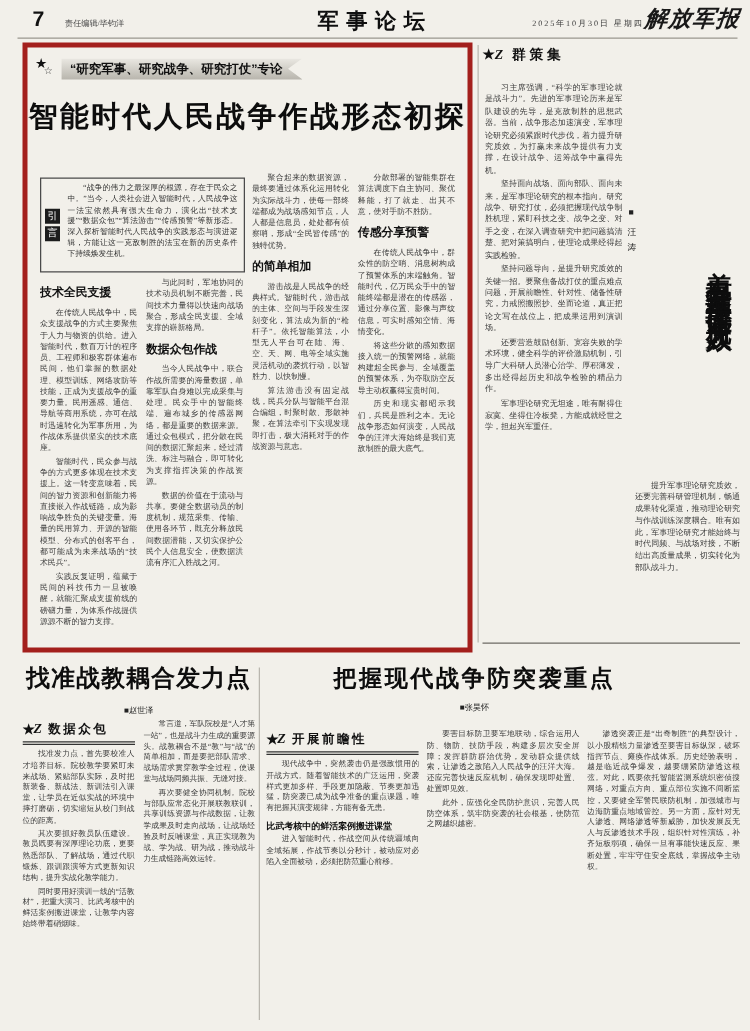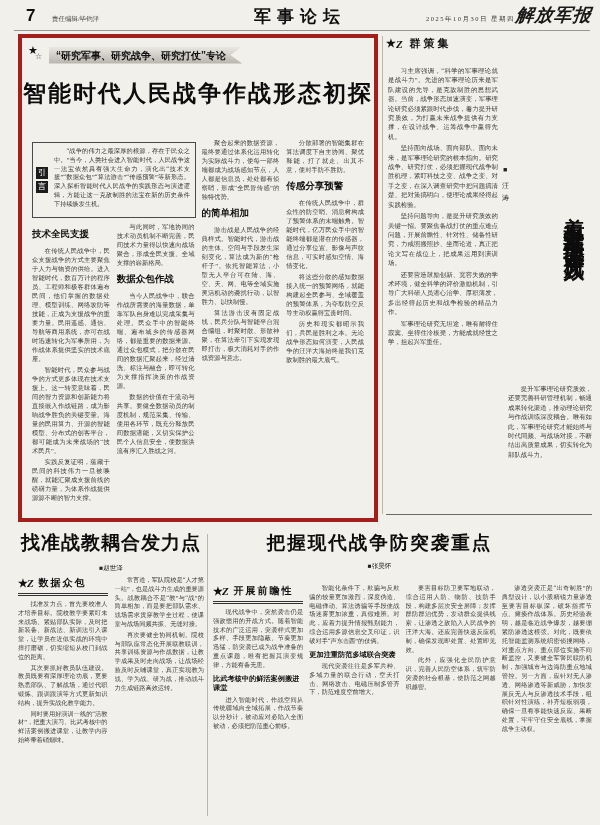--- a/index.html
+++ b/index.html
@@ -226,25 +226,20 @@
           </span>
           <span>开展前瞻性</span>
         </div>
         <div>
             <p>现代战争中，突然袭击仍是强敌惯用的开战方式。随着智能技术的广泛运用，突袭样式更加多样、手段更加隐蔽、节奏更加迅猛，防突袭已成为战争准备的重点课题，唯有把握其演变规律，方能有备无患。</p>
             <div class="subhead">比武考核中的鲜活案例搬进课堂</div>
             <p>进入智能时代，作战空间从传统疆域向全域拓展，作战节奏以分秒计，被动应对必陷入全面被动，必须把防范重心前移。</p>
           </div>
       </div>
       <div class="bcol">
-          <p>智能化条件下，欺骗与反欺骗的较量更加激烈，深度伪造、电磁佯动、算法诱骗等手段使战场迷雾更加浓重，真假难辨。对此，应着力提升情报甄别能力，综合运用多源信息交叉印证，识破对手“声东击西”的伎俩。</p>
-          <div class="subhead">更加注重防范多域联合突袭</div>
-          <p>现代突袭往往是多军兵种、多域力量的联合行动，空天打击、网络攻击、电磁压制多管齐下，防范难度空前增大。</p>
-        </div>
-      <div class="bcol">
           <p>要害目标防卫要军地联动，综合运用人防、物防、技防手段，构建多层次安全屏障；发挥群防群治优势，发动群众提供线索，让渗透之敌陷入人民战争的汪洋大海。还应完善快速反应机制，确保发现即处置、处置即见效。</p>
           <p>此外，应强化全民防护意识，完善人民防空体系，筑牢防突袭的社会根基，使防范之网越织越密。</p>
         </div>
       <div class="bcol">
           <p>渗透突袭正是“出奇制胜”的典型设计，以小股精锐力量渗透至要害目标纵深，破坏指挥节点、瘫痪作战体系。历史经验表明，越是临近战争爆发，越要绷紧防渗透这根弦。对此，既要依托智能监测系统织密侦搜网络，对重点方向、重点部位实施不间断监控，又要健全军警民联防机制，加强城市与边海防重点地域管控。另一方面，应针对无人渗透、网络渗透等新威胁，加快发展反无人与反渗透技术手段，组织针对性演练，补齐短板弱项，确保一旦有事能快速反应、果断处置，牢牢守住安全底线，掌握战争主动权。</p>
         </div>
     </div>
   </div>
 
 </div>

